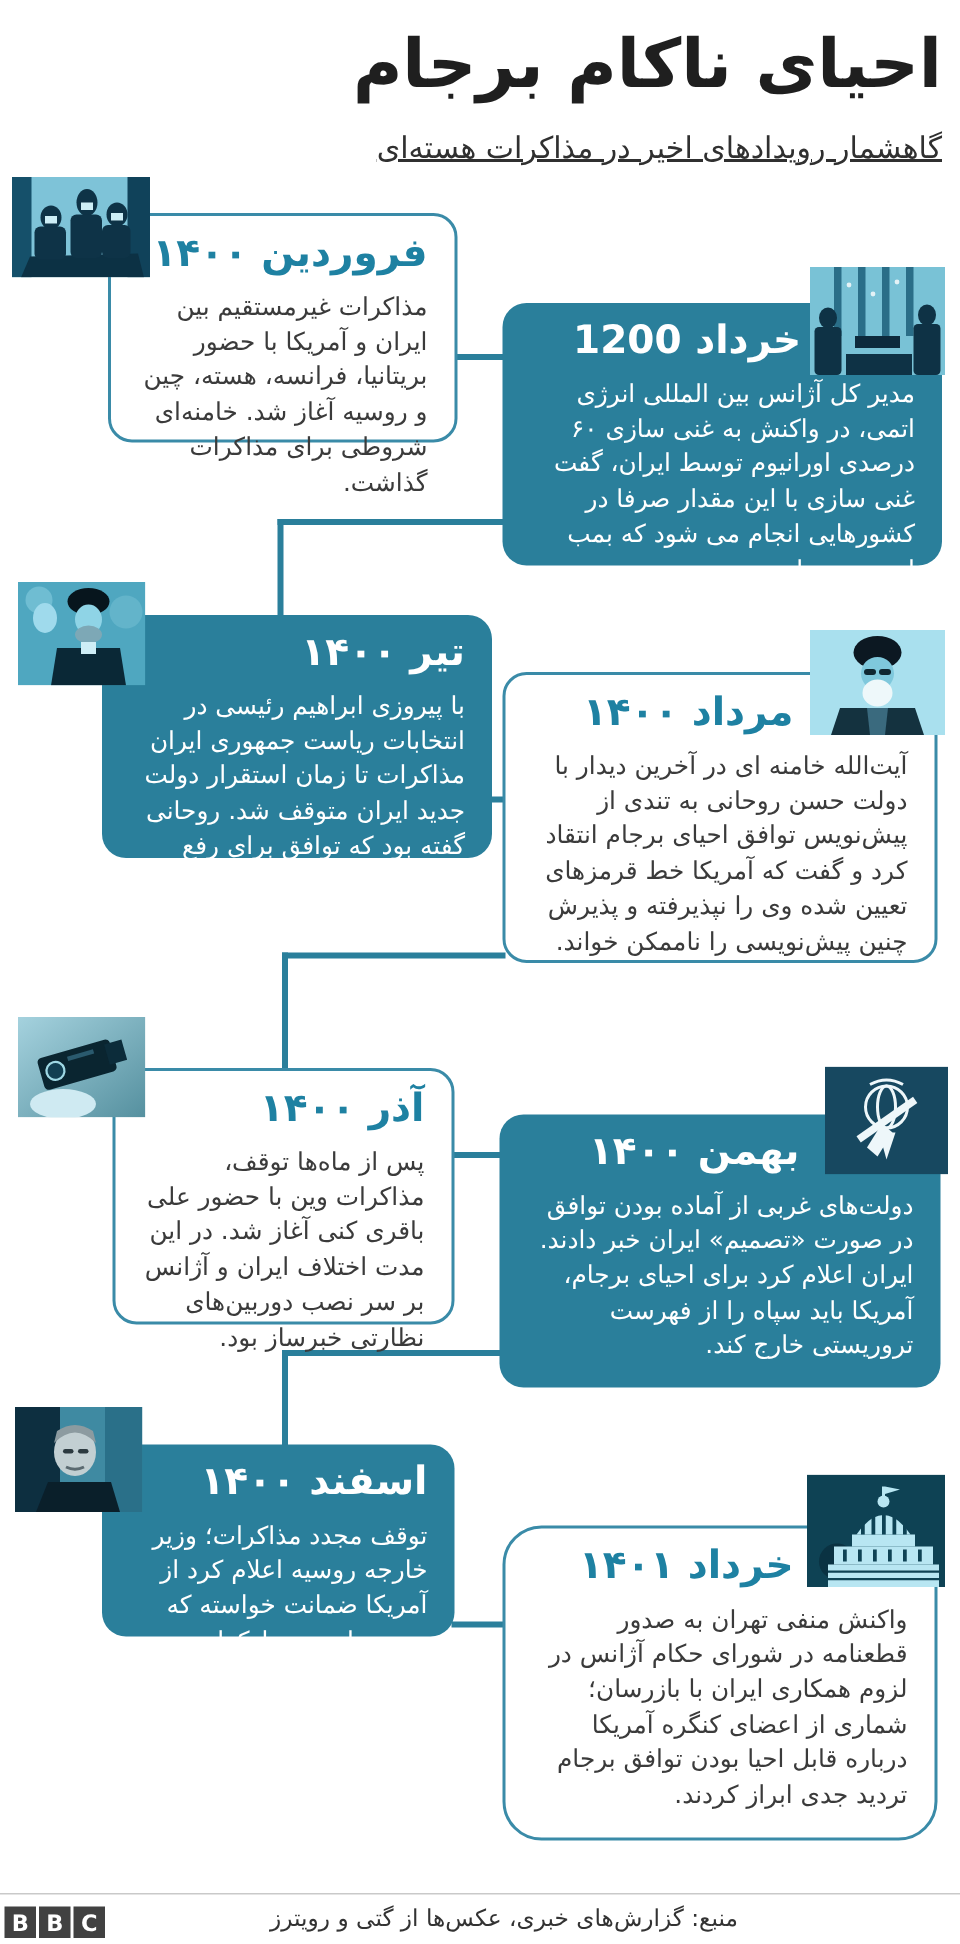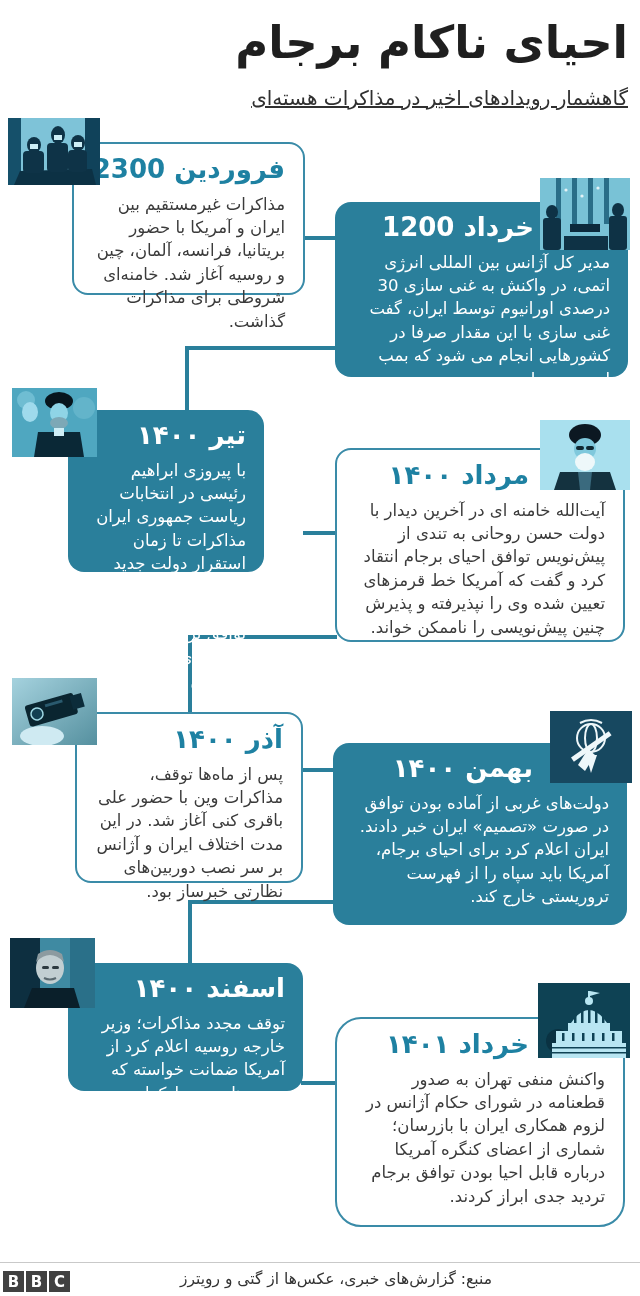--- a/index.html
+++ b/index.html
@@ -73,22 +73,22 @@
   <div class="conn" style="left:185px; top:346px; width:4px;  height:68px;"></div>
   <div class="conn" style="left:303px; top:531px; width:34px; height:4px;"></div>
   <div class="conn" style="left:188px; top:635px; width:149px; height:4px;"></div>
   <div class="conn" style="left:188px; top:635px; width:4px;  height:80px;"></div>
   <div class="conn" style="left:301px; top:768px; width:34px; height:4px;"></div>
   <div class="conn" style="left:188px; top:900px; width:147px; height:4px;"></div>
   <div class="conn" style="left:188px; top:900px; width:4px;  height:66px;"></div>
   <div class="conn" style="left:301px; top:1081px; width:36px; height:4px;"></div>
 
   <section class="box outline side-left rtl" style="left:72px; top:142px; width:233px; height:153px;">
-    <h2 class="month">فروردین 2300</h2>
-    <p class="card-text">مذاکرات غیرمستقیم بین ایران و آمریکا با حضور بریتانیا، فرانسه، آلمان، چین و روسیه آغاز شد. خامنه‌ای شروطی برای مذاکرات گذاشت.</p>
+    <h2 class="month">فروردین ۱۴۰۰</h2>
+    <p class="card-text">مذاکرات غیرمستقیم بین ایران و آمریکا با حضور بریتانیا، فرانسه، هسته، چین و روسیه آغاز شد. خامنه‌ای شروطی برای مذاکرات گذاشت.</p>
   </section>
   <div class="photo" style="left:8px; top:118px; width:92px; height:67px;">
     <svg viewBox="0 0 92 67" preserveAspectRatio="none">
       <rect width="92" height="67" fill="#7ec3d8"></rect>
       <rect x="0" width="13" height="67" fill="#15506a"></rect>
       <rect x="77" width="15" height="67" fill="#10425a"></rect>
       <polygon points="6,67 88,67 84,51 12,53" fill="#0c3144"></polygon>
       <g fill="#0e3347">
         <ellipse cx="26" cy="27" rx="7" ry="8"></ellipse>
           <rect x="15" y="33" width="21" height="22" rx="4"></rect>
@@ -98,21 +98,21 @@
           <rect x="60" y="32" width="19" height="22" rx="4"></rect>
       </g>
       <rect x="22" y="26" width="8" height="5" fill="#cdeef6"></rect>
       <rect x="46" y="17" width="8" height="5" fill="#cdeef6"></rect>
       <rect x="66" y="24" width="8" height="5" fill="#cdeef6"></rect>
     </svg>
   </div>
 
   <section class="box filled side-right rtl" style="left:335px; top:202px; width:293px; height:175px;">
     <h2 class="month">خرداد 1200</h2>
-    <p class="card-text">مدیر کل آژانس بین المللی انرژی اتمی، در واکنش به غنی سازی 30 درصدی اورانیوم توسط ایران، گفت غنی سازی با این مقدار صرفا در کشورهایی انجام می شود که بمب اتمی می‌سازند.</p>
+    <p class="card-text">مدیر کل آژانس بین المللی انرژی اتمی، در واکنش به غنی سازی ۶۰ درصدی اورانیوم توسط ایران، گفت غنی سازی با این مقدار صرفا در کشورهایی انجام می شود که بمب اتمی می‌سازند.</p>
   </section>
   <div class="photo" style="left:540px; top:178px; width:90px; height:72px;">
     <svg viewBox="0 0 90 72" preserveAspectRatio="none">
       <rect width="90" height="72" fill="#79c2d6"></rect>
       <g fill="#2a6e88">
         <rect x="16" y="0" width="5" height="46"></rect>
           <rect x="32" y="0" width="5" height="46"></rect>
         <rect x="48" y="0" width="5" height="46"></rect>
           <rect x="64" y="0" width="5" height="46"></rect>
       </g>
@@ -125,21 +125,21 @@
         <ellipse cx="12" cy="34" rx="6" ry="7"></ellipse>
           <rect x="3" y="40" width="18" height="32" rx="3"></rect>
         <ellipse cx="78" cy="32" rx="6" ry="7"></ellipse>
           <rect x="69" y="38" width="18" height="34" rx="3"></rect>
         <rect x="24" y="58" width="44" height="14"></rect>
       </g>
       <rect x="30" y="46" width="30" height="8" fill="#0c2a3c"></rect>
     </svg>
   </div>
 
-  <section class="box filled side-left rtl" style="left:68px; top:410px; width:196px; height:162px;">
+  <section class="box filled side-left rtl" style="left:68px; top:410px; width:260px; height:162px;">
     <h2 class="month">تیر ۱۴۰۰</h2>
     <p class="card-text">با پیروزی ابراهیم رئیسی در انتخابات ریاست جمهوری ایران مذاکرات تا زمان استقرار دولت جدید ایران متوقف شد. روحانی گفته بود که توافق برای رفع تحریم‌های آمریکا در دسترس است.</p>
   </section>
   <div class="photo" style="left:12px; top:388px; width:85px; height:69px;">
     <svg viewBox="0 0 85 69" preserveAspectRatio="none">
       <rect width="85" height="69" fill="#4fa7c0"></rect>
       <circle cx="14" cy="12" r="9" fill="#6fbdd2"></circle>
         <circle cx="72" cy="20" r="11" fill="#63b4ca"></circle>
       <ellipse cx="18" cy="24" rx="8" ry="10" fill="#9fdaec"></ellipse>
       <ellipse cx="47" cy="13" rx="14" ry="9" fill="#07151d"></ellipse>

